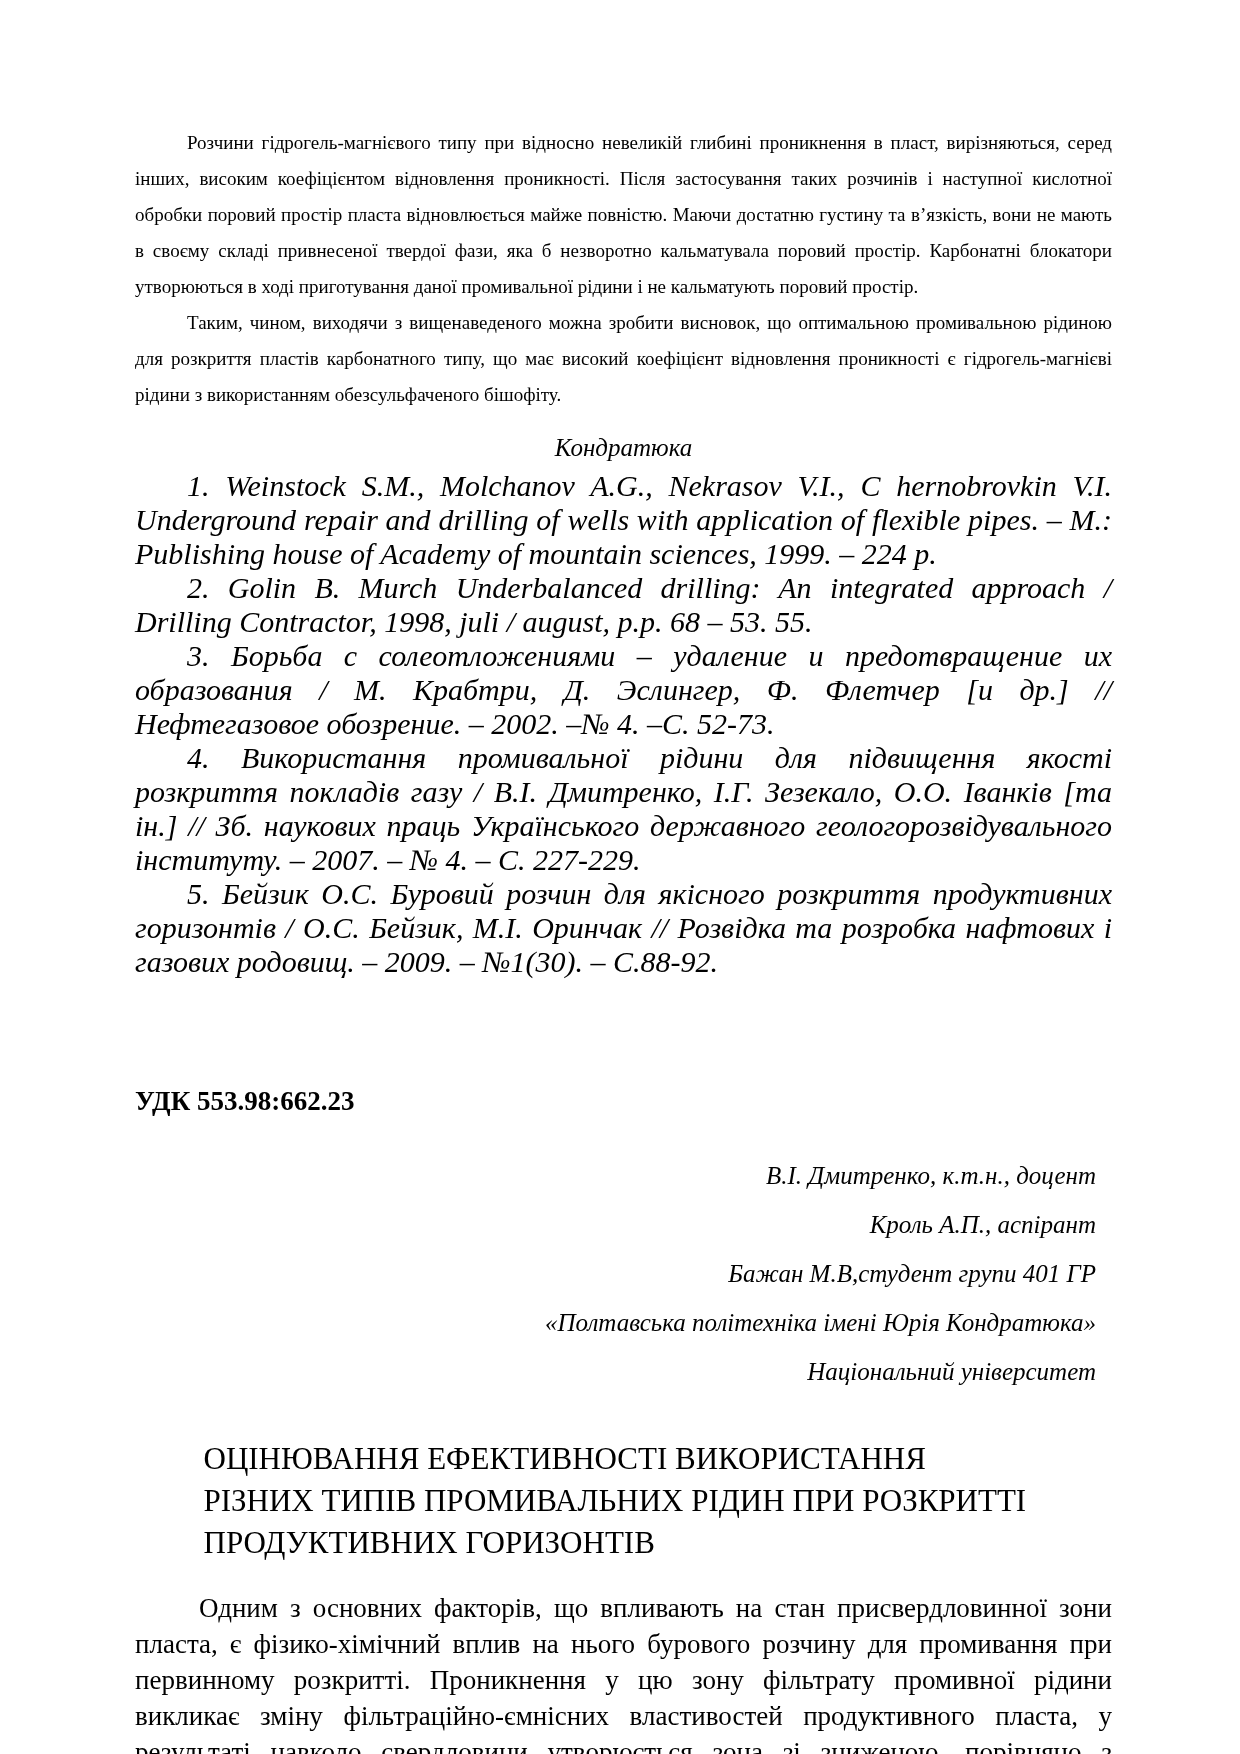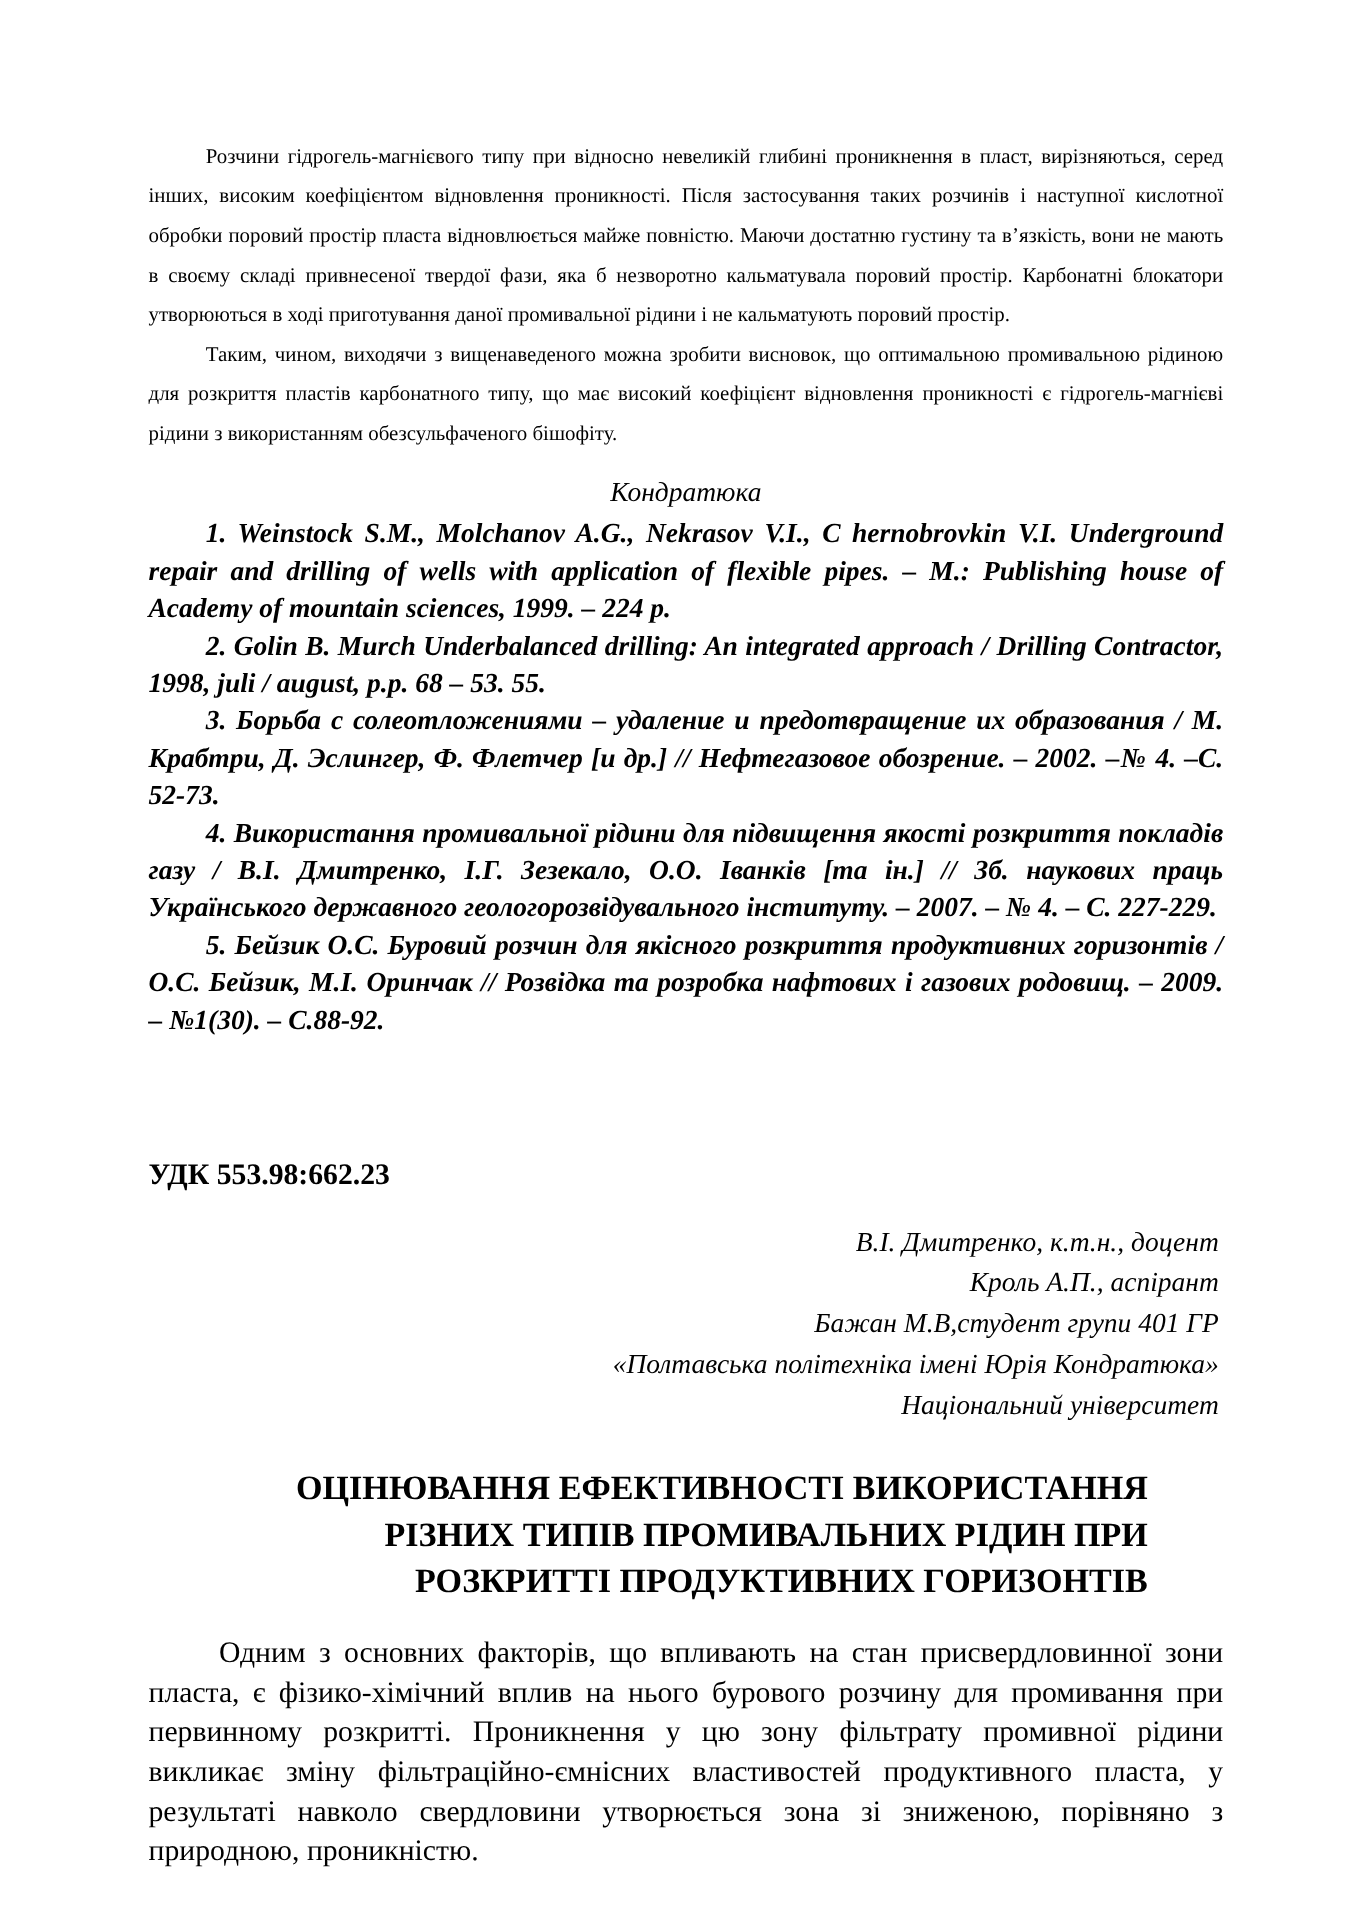--- a/index.html
+++ b/index.html
@@ -28,47 +28,46 @@
     margin: 0;
   }
   .lit-heading {
     font-size: 25px;
     line-height: 34px;
     font-style: italic;
     text-align: center;
     margin: 18px 0 4px 0;
   }
   .ref-par {
-    font-size: 25px;
+    font-size: 30px;
     line-height: 34px;
     font-style: italic;
     text-align: justify;
     text-indent: 52px;
     margin: 0;
-    font-weight: bold;
   }
   .udc {
     font-size: 27px;
     line-height: 36px;
     font-weight: bold;
     margin: 104px 0 0 0;
   }
   .authors {
     margin-top: 24px;
     font-size: 25px;
     line-height: 33px;
     font-style: italic;
     text-align: right;
   }
-  .authors div { margin: 4px; }
+  .authors div { margin: 16px; }
   .article-title {
     font-size: 31px;
     line-height: 42px;
-    font-weight: bold;
-    text-align: right;
+    font-weight: normal;
+    text-align: left;
     text-transform: none;
     margin: 34px auto 0 auto;
     max-width: 840px;
   }
   .intro-par {
     font-size: 27px;
     line-height: 36px;
     text-align: justify;
     text-indent: 64px;
     margin: 26px 0 0 0;

